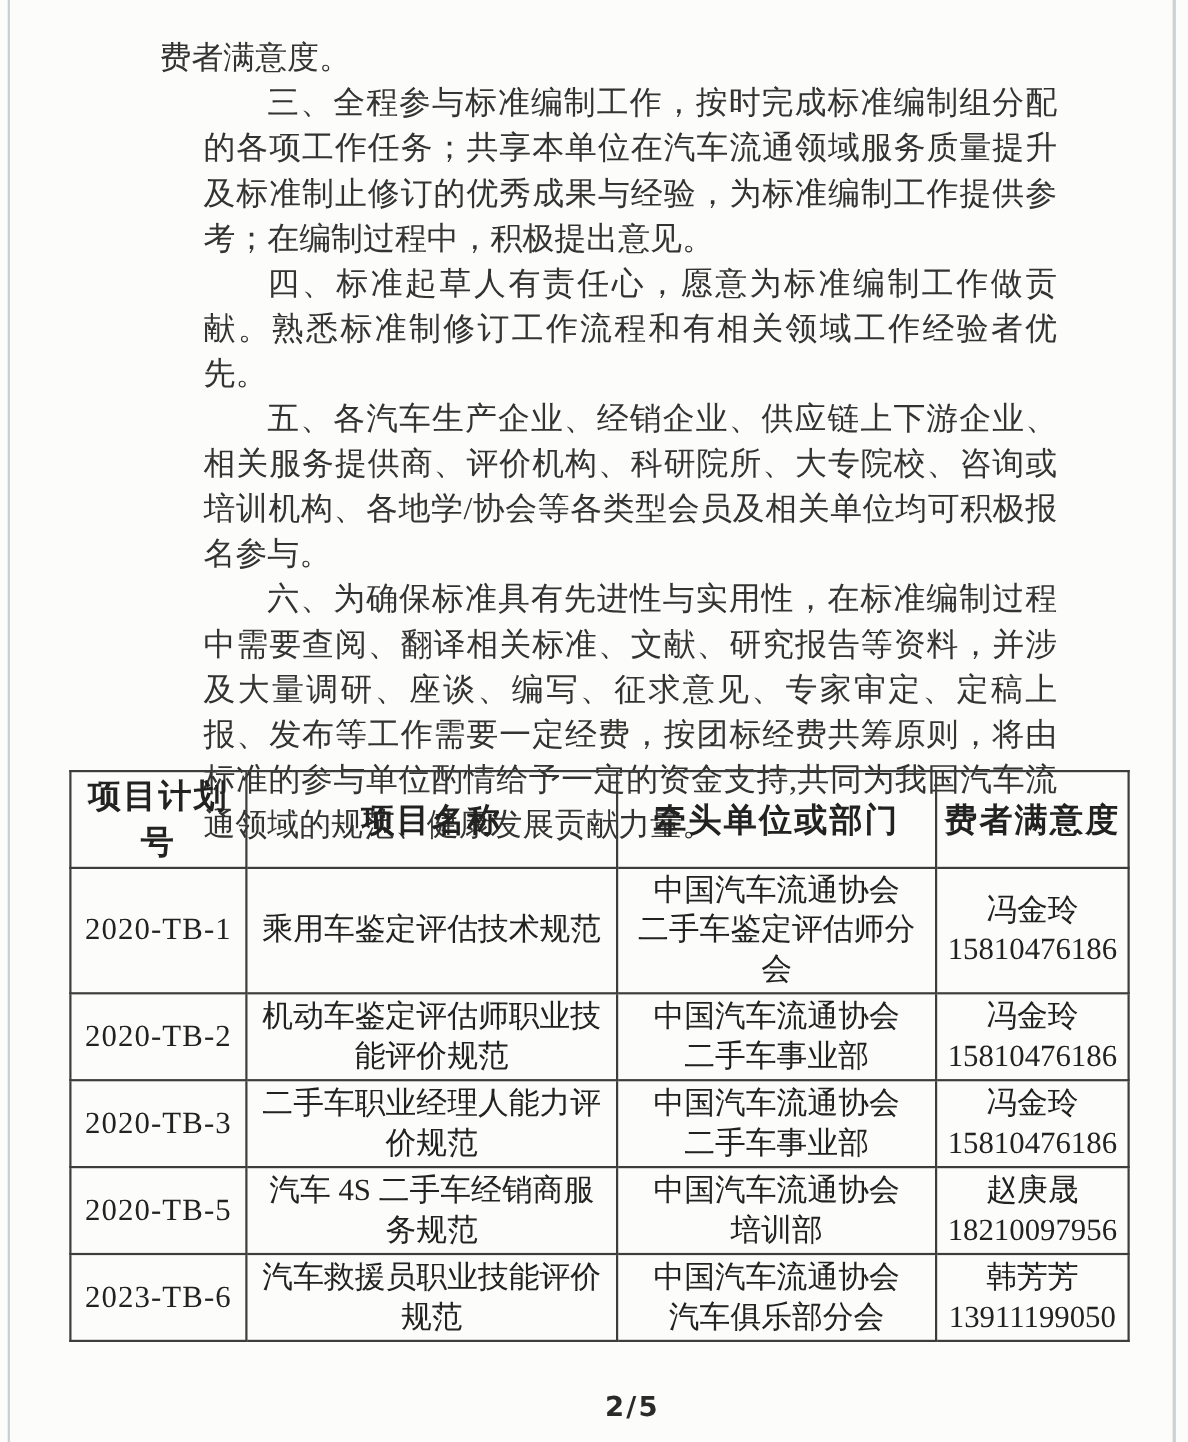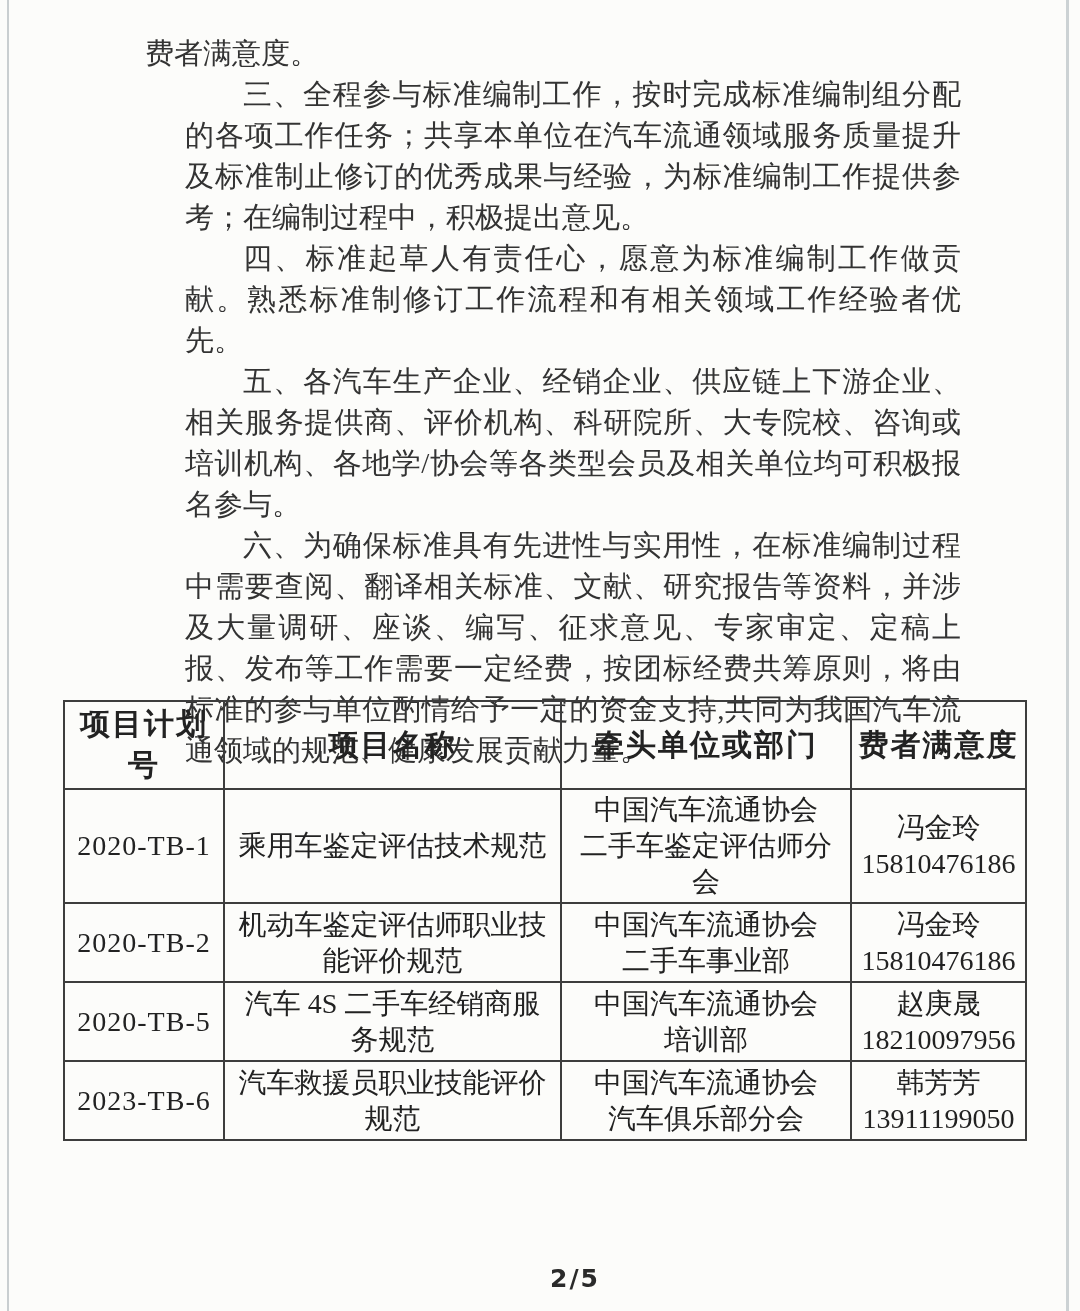--- a/index.html
+++ b/index.html
@@ -101,20 +101,32 @@
         <td>
           <span class="cell-line">中国汽车流通协会</span>
           <span class="cell-line">二手车事业部</span>
         </td>
         <td>
           <span class="cell-line">冯金玲</span>
           <span class="cell-line">15810476186</span>
         </td>
       </tr>
       <tr>
+        <td class="plan-no">2020-TB-3</td>
+        <td>二手车职业经理人能力评价规范</td>
+        <td>
+          <span class="cell-line">中国汽车流通协会</span>
+          <span class="cell-line">二手车事业部</span>
+        </td>
+        <td>
+          <span class="cell-line">冯金玲</span>
+          <span class="cell-line">15810476186</span>
+        </td>
+      </tr>
+      <tr>
         <td class="plan-no">2020-TB-5</td>
         <td>汽车 4S 二手车经销商服务规范</td>
         <td>
           <span class="cell-line">中国汽车流通协会</span>
           <span class="cell-line">培训部</span>
         </td>
         <td>
           <span class="cell-line">赵庚晟</span>
           <span class="cell-line">18210097956</span>
         </td>

